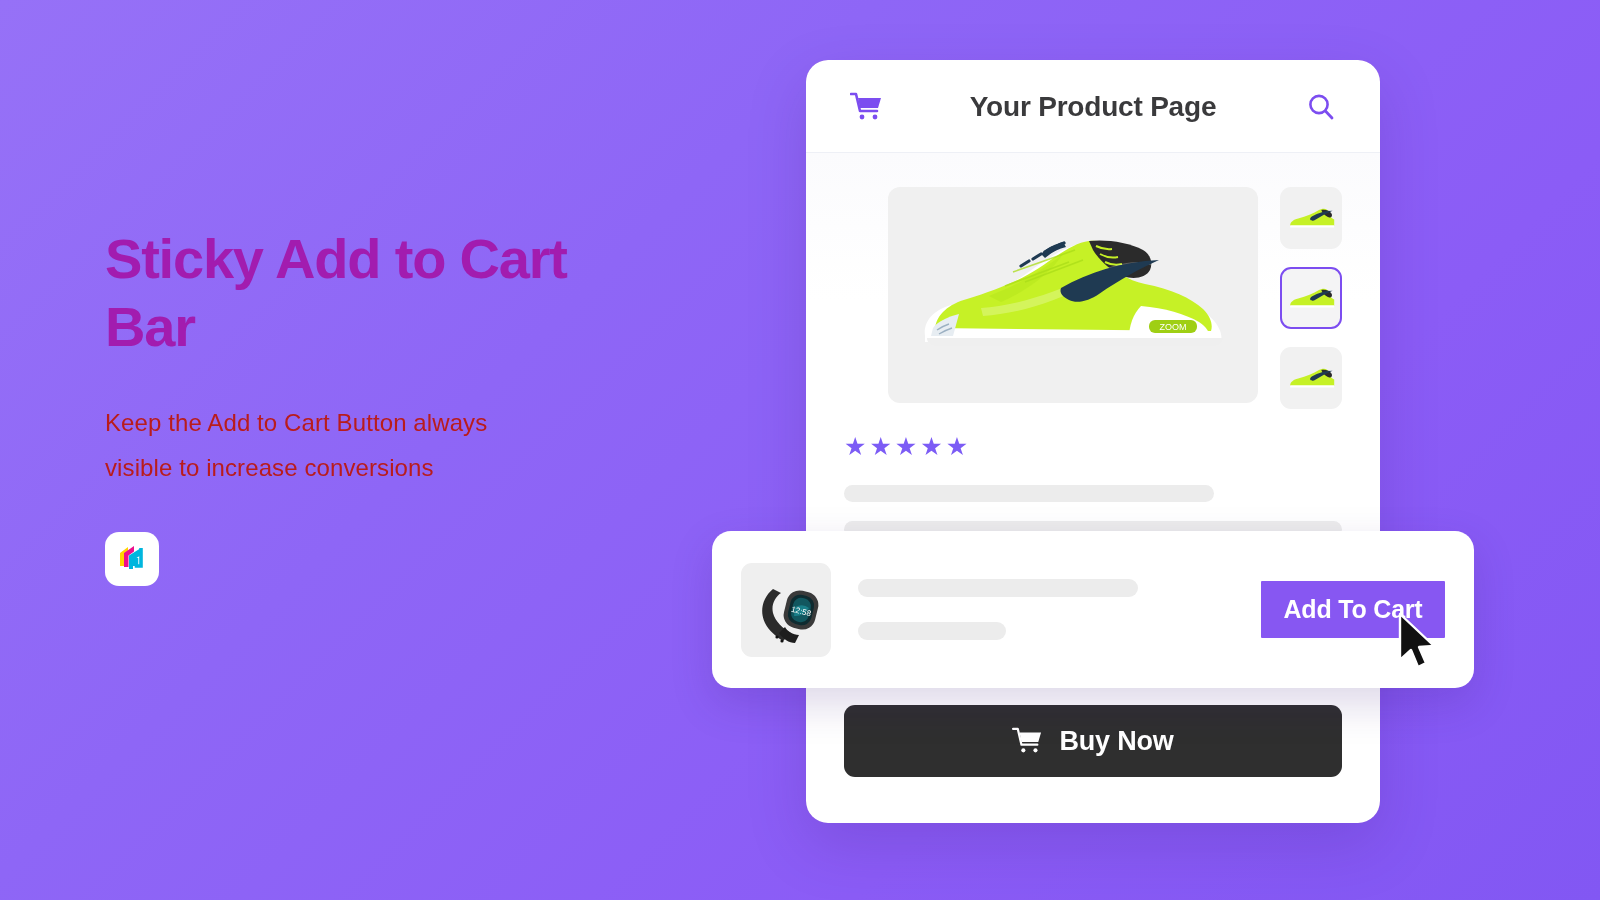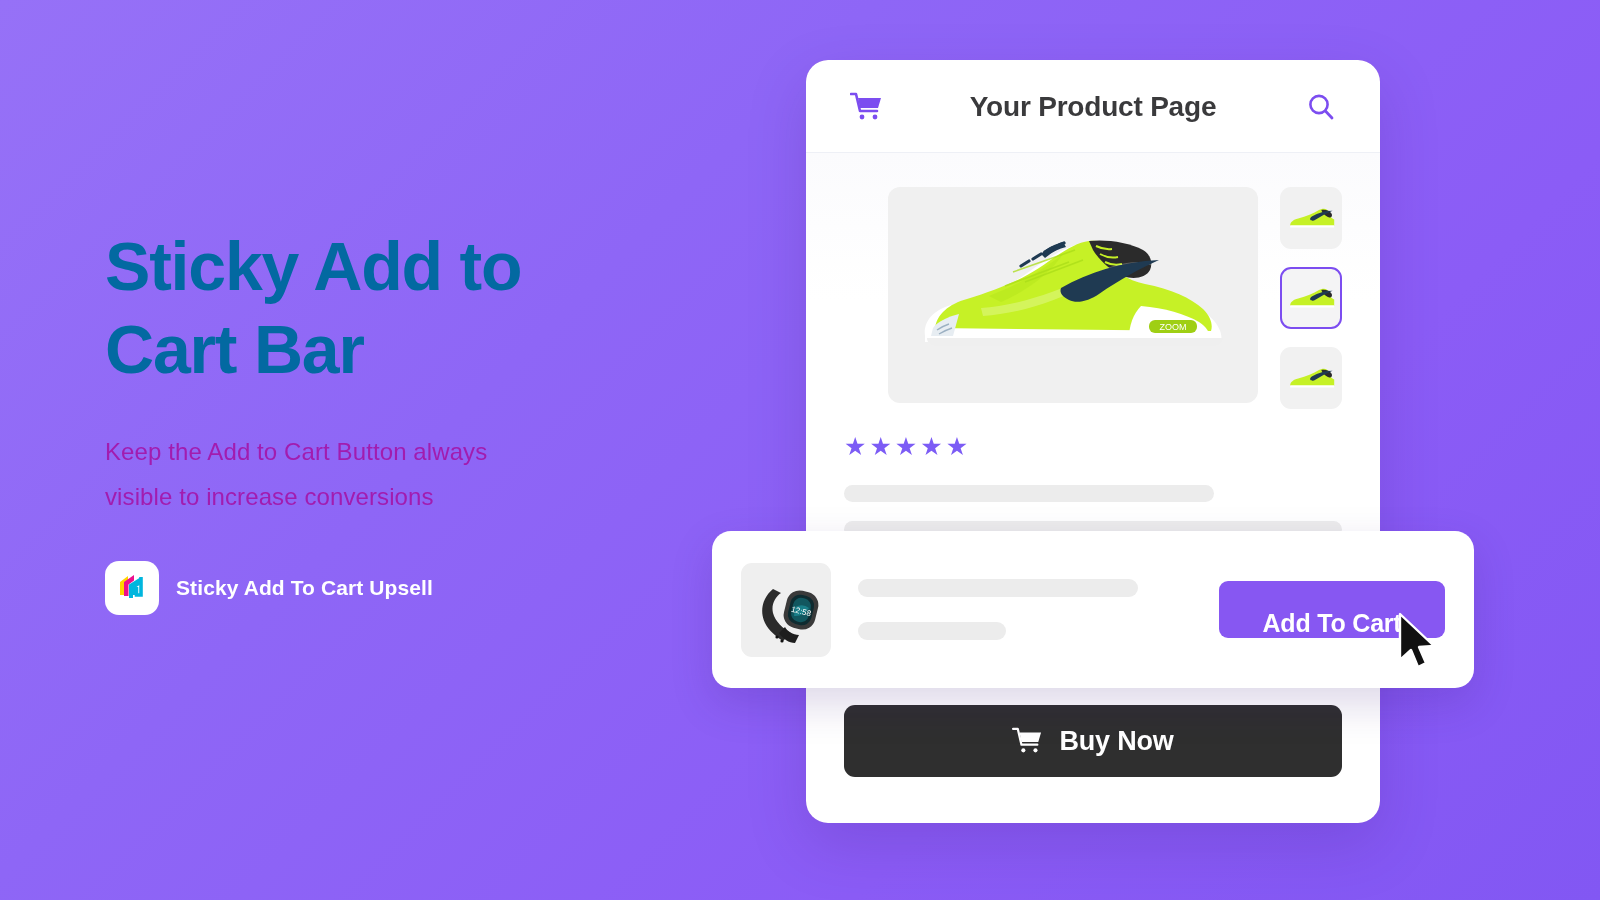--- a/index.html
+++ b/index.html
@@ -8,26 +8,26 @@
     font-family:"Liberation Sans", sans-serif;
     background:linear-gradient(135deg,#9671F7 0%, #8E66F6 35%, #8B5CF6 70%, #8257F3 100%);
     position:relative;
   }
 
   
   .promo {
     position:absolute; left:105px; top:225px; width:620px;
   }
   .promo-title {
-    font-size:68px; font-weight:700; color:#0369a1;
+    font-size:56px; font-weight:700; color:#a21caf;
     line-height:1.22; letter-spacing:-1.2px;
     max-width:470px;
   }
   .promo-sub {
-    margin-top:38px; font-size:24px; font-weight:400; color:#a21caf;
+    margin-top:38px; font-size:24px; font-weight:400; color:#b91c1c;
     line-height:1.88; max-width:400px; letter-spacing:.1px;
   }
   .brand { margin-top:42px; display:flex; align-items:center; gap:17px; }
   .brand-logo {
     width:54px; height:54px; border-radius:14px; background:#ffffff;
     display:flex; align-items:center; justify-content:center; flex:none;
   }
   .brand-name {
     font-size:21px; font-weight:700; color:#ffffff; line-height:1.28;
     letter-spacing:.1px;
@@ -100,43 +100,42 @@
     display:flex; align-items:center; padding:0 29px; gap:27px; z-index:8;
   }
   .sticky-thumb {
     width:90px; height:94px; background:#efefef; border-radius:11px; flex:none;
     display:flex; align-items:center; justify-content:center; overflow:hidden;
   }
   .sticky-lines { flex:1; }
   .sticky-lines .line.s1 { width:280px; height:18px; }
   .sticky-lines .line.s2 { width:148px; height:18px; margin-top:25px; }
   .add-to-cart {
-    width:226px; height:57px; background:#8757f2; border-radius:9px;
-    display:flex; align-items:flex-end; justify-content:center;
+    width:184px; height:57px; background:#8757f2; border-radius:1px;
+    display:flex; align-items:center; justify-content:center;
     color:#ffffff; font-size:25px; font-weight:700; letter-spacing:-.2px; flex:none;
   }
   .cursor { position:absolute; left:1396px; top:612px; width:46px; height:62px; z-index:11; }
 </style>
 </head>
 <body>
 
 <div class="promo">
   <div class="promo-title">Sticky Add to Cart Bar</div>
   <div class="promo-sub">Keep the Add to Cart Button always visible to increase conversions</div>
 
   <div class="brand">
     <div class="brand-logo">
       <svg width="34" height="34" viewBox="0 0 34 34">
         <path d="M13 5 L5 11 L5 24 L9 24 L9 13 L13 10 Z" fill="#FFD400"></path>
         <path d="M19 4 L9 11 L9 25 L13.5 25 L13.5 13.5 L19 9.5 Z" fill="#EC0F8C"></path>
         <path d="M26 6 L14 13.5 L14 27 L18 27 L18 24 L21.5 24 L21.5 16 L26 13 Z" fill="#00B6DE"></path>
         <path d="M26 6 L26 24 L21.5 24 L21.5 16" fill="none" stroke="#00B6DE" stroke-width="3.6"></path>
       </svg>
     </div>
-    <div class="brand-name">Sticky Add To Cart Upsell</div>
   </div>
 </div>
 
 <div class="device">
 
   <div class="device-header">
     <svg class="icon-cart-purple" viewBox="0 0 34 30">
       <path d="M1 2 H6 L10 19 H27" fill="none" stroke="#7C4DF0" stroke-width="2.6" stroke-linecap="round" stroke-linejoin="round"></path>
       <path d="M8 6 H31 L28 16 H10 Z" fill="#7C4DF0"></path>
       <circle cx="12" cy="25" r="2.4" fill="#7C4DF0"></circle>

